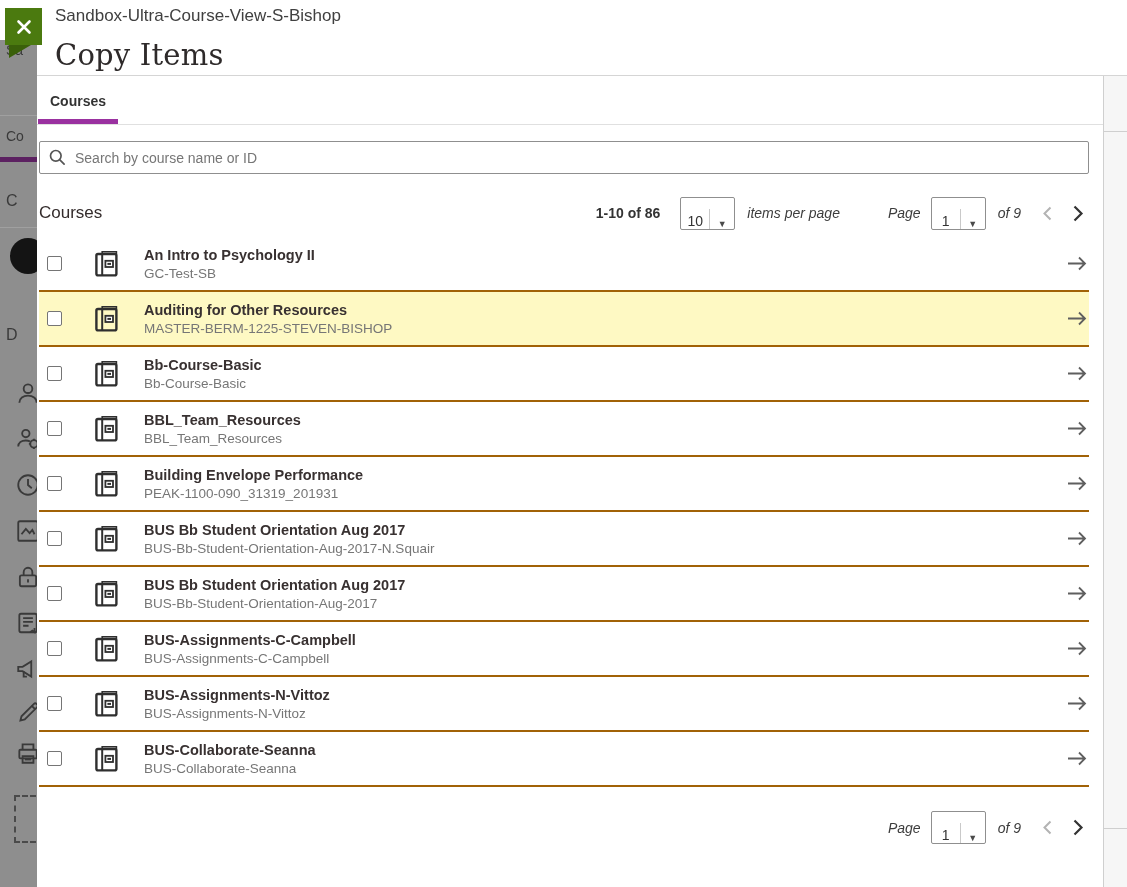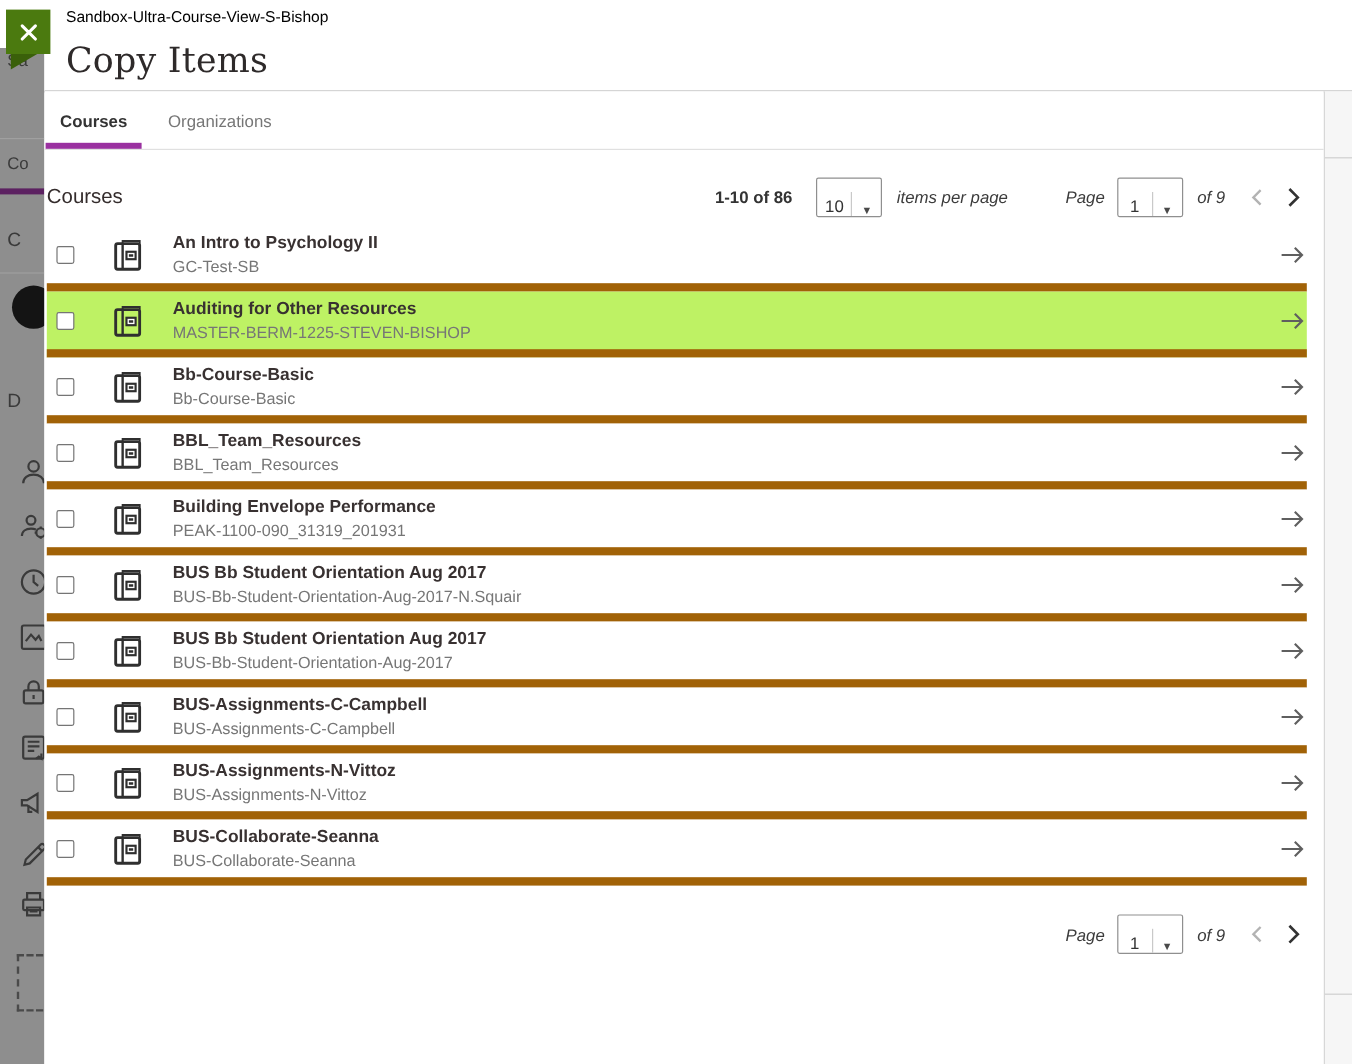--- a/index.html
+++ b/index.html
@@ -21,21 +21,21 @@
 
   
   .right-strip { position:absolute; left:1103px; top:76px; width:24px; height:811px;
                  background:#f6f6f6; border-left:1px solid #cfcfcf; z-index:1; }
   .right-strip .div1 { position:absolute; top:55px; left:0; right:0; height:1px; background:#cfcfcf; }
   .right-strip .div2 { position:absolute; top:752px; left:0; right:0; height:1px; background:#cfcfcf; }
 
   
   .hdr { position:absolute; left:37px; top:0; width:1090px; height:76px; background:#fff;
          border-bottom:1px solid #d5d5d5; padding:6px 0 0 18px; z-index:2; }
-  .crumb { font-size:13px; color:#000000; }
+  .crumb { font-size:17px; color:#404040; }
   .title { font-family:"DejaVu Serif","Liberation Serif",serif; font-weight:400;
            font-size:29px; color:#2e2a2a; margin-top:12px; letter-spacing:.2px; }
 
   .close-btn { position:absolute; left:5px; top:8px; width:37px; height:37px;
                background:#4b7a0f; border:none; cursor:pointer; z-index:3;
                display:flex; align-items:center; justify-content:center; }
   .close-tail { position:absolute; left:5px; top:45px; z-index:3; }
 
   
   .panel { position:absolute; left:37px; top:77px; width:1066px; height:810px;
@@ -68,23 +68,23 @@
   .pg-label { font-size:14px; color:#3c3c3c;font-style:italic; }
   .sel { display:inline-flex; align-items:flex-end; height:33px; border:1px solid #8f8f8f;
          border-radius:2px; background:#fff; cursor:pointer; }
   .sel .val { min-width:28px; text-align:center; font-size:14px; color:#333; padding:0 2px; }
   .sel .vsep { width:1px; height:20px; background:#c9c9c9; }
   .sel .caret { width:24px; text-align:center; font-size:9px; color:#4a4a4a; }
   .chev { background:none; border:none; cursor:pointer; padding:0 4px; display:flex; align-items:center; }
 
   
   .rows { margin-top:6px; }
-  .row { display:flex; align-items:center; height:55px; border-bottom:7px solid #a16207;
+  .row { display:flex; align-items:center; height:55px; border-bottom:2px solid #a16207;
          background:#fff; cursor:pointer;gap:16px; }
-  .row.hl { background:#bef264; }
+  .row.hl { background:#fef9c3; }
   .row .cb { appearance:none; -webkit-appearance:none; width:15px; height:15px;
              border:1px solid #757575; border-radius:2px; background:#fff;
              margin-left:8px; flex:none; cursor:pointer; }
   .row .book { flex:none; margin-left:17px; width:23px; height:27px; display:flex; }
   .row .meta { margin-left:10px; display:flex; flex-direction:column; min-width:0; }
   .row .t { font-size:14.5px; font-weight:600; color:#383131; line-height:1.25; }
   .row .s { font-size:13.5px; color:#767676; margin-top:2px; }
   .row .go { margin-left:auto; margin-right:1px; flex:none; display:flex; align-items:center;
              background:none; border:none; cursor:pointer; }
 
@@ -175,25 +175,31 @@
   </svg>
 </button>
 <svg class="close-tail" width="37" height="14" viewBox="0 0 37 14">
   <polygon points="4,0 26,0 4,13" fill="#3a600a"></polygon>
 </svg>
 
 <div class="panel">
 
   <div class="tabbar">
     <button class="tab active">Courses</button>
-    <button class="tab">Organizations</button>
   </div>
 
   <div class="content">
 
+    <div class="searchbox">
+      <svg width="17" height="17" viewBox="0 0 18 18">
+        <circle cx="7.2" cy="7.2" r="5.6" fill="none" stroke="#555" stroke-width="1.8"></circle>
+        <path d="M11.5 11.5L16 16" stroke="#555" stroke-width="1.8" stroke-linecap="round"></path>
+      </svg>
+      <input type="text" placeholder="Search by course name or ID" style="">
+    </div>
 
     <div class="list-header">
       <div class="list-heading">Courses</div>
       <div class="pg-group">
         <span class="range">1-10 of 86</span>
         <span class="gap20"></span>
         <span class="sel">
           <span class="val">10</span>
           <span class="vsep"></span>
           <span class="caret">▼</span>

